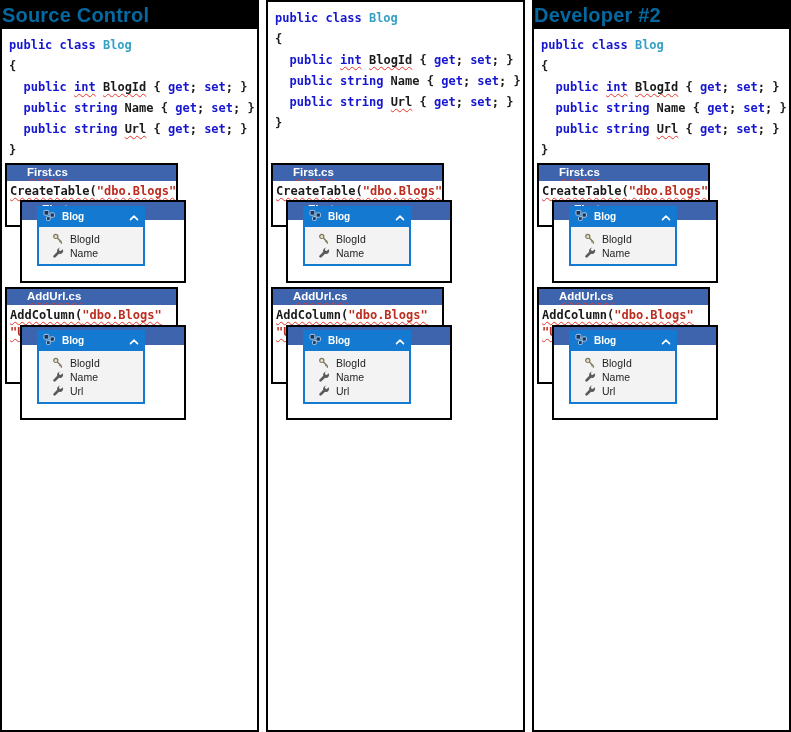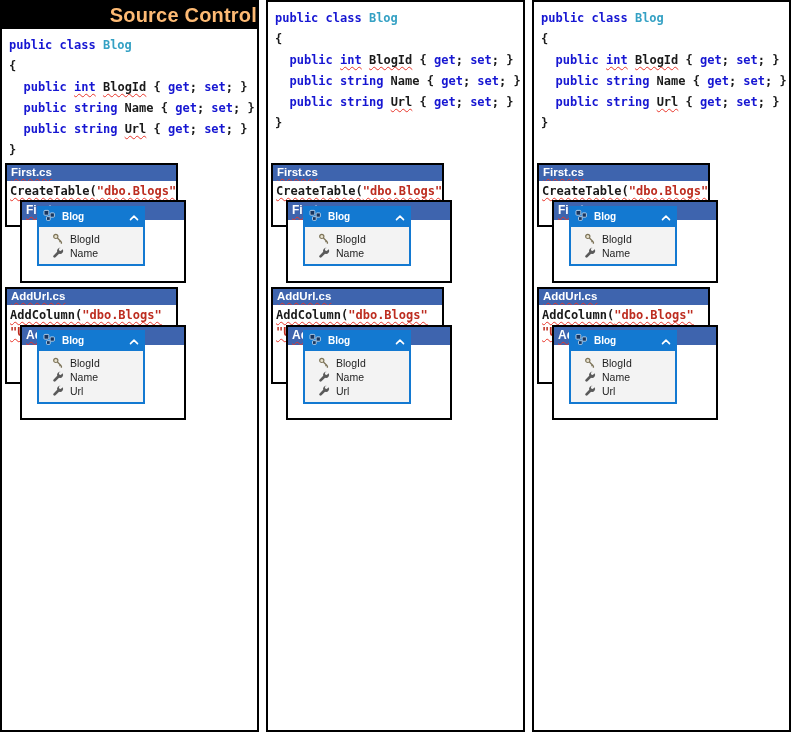--- a/index.html
+++ b/index.html
@@ -3,31 +3,31 @@
 <meta charset="utf-8">
 <style>
   :root{
     --kw:#1616d2; --type:#35a1c4; --str:#bd2d20; --sq:#e8352a; --code:#1a1a1a;
     --titlebar:#3e64ae; --eheader:#1379d1; --ebody:#f3f3f3;
   }
   *{box-sizing:border-box;margin:0;padding:0}
   body{background:#fff;width:791px;height:732px;font-family:"Liberation Sans",sans-serif}
   #app{display:flex;gap:7px;width:791px;height:732px}
   .column{width:259px;height:732px;border:2px solid #000;background:#fff;position:relative;flex:0 0 auto}
-  .col-header{height:27px;background:#000;color:#fdba74;text-align:right;
+  .col-header{height:27px;background:#000;color:#0369a1;text-align:left;
     font:bold 20px/26px "Liberation Sans",sans-serif;letter-spacing:.2px}
   .code-block{font:bold 12px/21px "DejaVu Sans Mono",monospace;white-space:pre;
     color:var(--code);padding:6px 0 0 7px}
   .code-line{white-space:pre}
   .tok-kw{color:var(--kw)} .tok-type{color:var(--type)} .tok-str{color:var(--str)} .tok-pl{color:var(--code)}
   .sq{text-decoration-line:underline;text-decoration-style:wavy;
     text-decoration-color:var(--sq);text-decoration-thickness:1px;text-underline-offset:2px}
   .win{position:absolute;background:#fff;border:2px solid #000}
   .win-title{height:16px;background:var(--titlebar);color:#fff;white-space:nowrap;
-    font:bold 11.5px/15px "Liberation Sans",sans-serif;padding:0 4px;overflow:hidden}
+    font:bold 11.5px/15px "Liberation Sans",sans-serif;padding:0 20px;overflow:hidden}
   .resx .win-title{height:18px;line-height:17px;font-size:12px}
   .win-title .t{text-decoration-line:underline;text-decoration-style:wavy;
     text-decoration-color:var(--sq);text-decoration-thickness:1px;text-underline-offset:2px}
   .win-code{font:bold 12px/17px "DejaVu Sans Mono",monospace;white-space:pre;
     color:var(--code);padding:2px 1px 0 3px}
   .w-first-cs{left:3px;top:161px;width:173px;height:64px}
   .w-first-resx{left:18px;top:198px;width:166px;height:83px}
   .w-addurl-cs{left:3px;top:285px;width:173px;height:97px}
   .w-addurl-resx{left:18px;top:323px;width:166px;height:95px}
   .entity{position:absolute;left:15px;width:108px}
@@ -229,20 +229,23 @@
                 <path d="M10.6 2.2 L8.8 4 L7.2 3.4 L6.8 1.6 L8.5 0.9 A3 3 0 0 0 5.2 4.8 L1.6 8.4 A1.3 1.3 0 1 0 3.5 10.3 L7.1 6.7 A3 3 0 0 0 10.6 2.2 Z" fill="#5a5a5a"></path>
               </svg>
               <span>Url</span>
             </div>
           </div>
       </div>
     </div>
   </div>
 
   <div class="column">
+    <div class="col-header">
+      <span>Developer #2</span>
+    </div>
 
     <div class="code-block"><div class="code-line"><span class="tok-kw">public class </span><span class="tok-type">Blog</span></div><div class="code-line"><span class="tok-pl">{</span></div><div class="code-line"><span class="tok-pl">  </span><span class="tok-kw">public </span><span class="tok-kw sq">int</span><span class="tok-pl"> </span><span class="tok-pl sq">BlogId</span><span class="tok-pl"> { </span><span class="tok-kw">get</span><span class="tok-pl">; </span><span class="tok-kw">set</span><span class="tok-pl">; }</span></div><div class="code-line"><span class="tok-pl">  </span><span class="tok-kw">public </span><span class="tok-kw">string</span><span class="tok-pl"> Name { </span><span class="tok-kw">get</span><span class="tok-pl">; </span><span class="tok-kw">set</span><span class="tok-pl">; }</span></div><div class="code-line"><span class="tok-pl">  </span><span class="tok-kw">public </span><span class="tok-kw">string</span><span class="tok-pl"> </span><span class="tok-pl sq">Url</span><span class="tok-pl"> { </span><span class="tok-kw">get</span><span class="tok-pl">; </span><span class="tok-kw">set</span><span class="tok-pl">; }</span></div><div class="code-line"><span class="tok-pl">}</span></div></div>
 
     <div class="win w-first-cs">
       <div class="win-title">
         <span class="t">First.cs</span>
       </div>
       <div class="win-code"><div class="code-line"><span class="tok-pl sq">CreateTable(</span><span class="tok-str sq">"dbo.Blogs"</span></div></div>
     </div>
 

